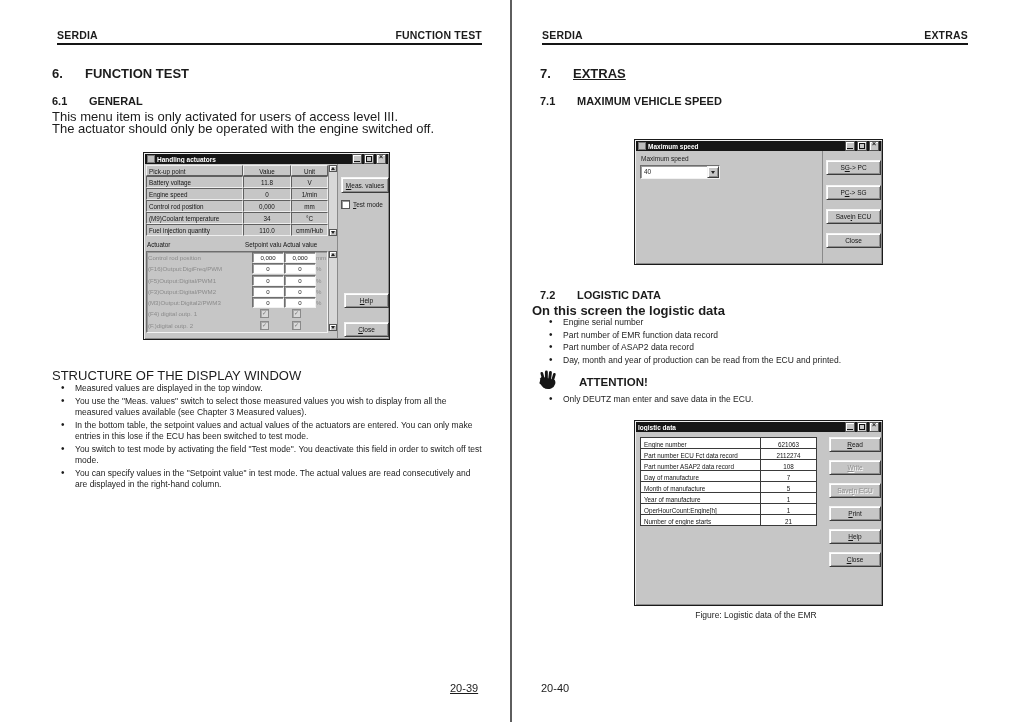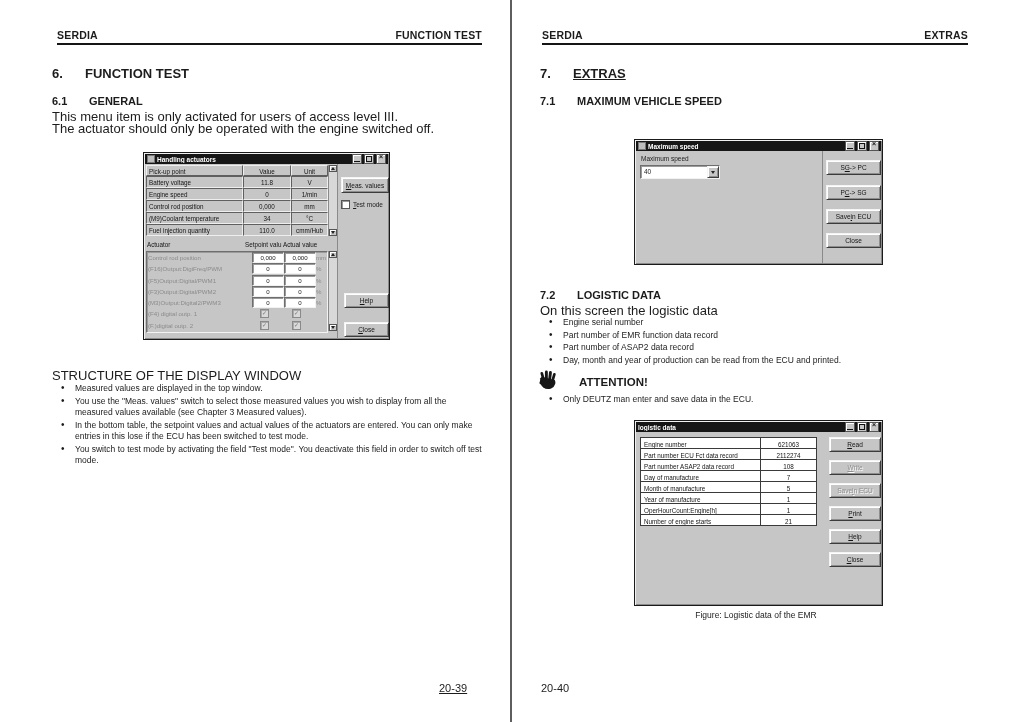--- a/index.html
+++ b/index.html
@@ -226,23 +226,24 @@
   </div>
 
 
   <div class="abs body-text bold" style="left:52px;top:370px;">STRUCTURE OF THE DISPLAY WINDOW</div>
 
   <div class="abs bullets" style="left:52px;top:383px;width:432px;">
     <div class="bullet">Measured values are displayed in the top window.</div>
     <div class="bullet">You use the "Meas. values" switch to select those measured values you wish to display from all the measured values available (see Chapter 3 Measured values).</div>
     <div class="bullet">In the bottom table, the setpoint values and actual values of the actuators are entered. You can only make entries in this lose if the ECU has been switched to test mode.</div>
     <div class="bullet">You switch to test mode by activating the field "Test mode". You deactivate this field in order to switch off test mode.</div>
-  </div>
-
-  <div class="abs pagenum" style="left:439px;top:682px;text-decoration:underline;">20-39</div>
+    <div class="bullet">You can specify values in the "Setpoint value" in test mode. The actual values are read consecutively and are displayed in the right-hand column.</div>
+  </div>
+
+  <div class="abs pagenum" style="left:450px;top:682px;text-decoration:underline;">20-39</div>
 </div>
 
 <div class="abs" style="left:512px;top:0;width:512px;height:722px;">
 
   <div class="abs doc-header" style="left:30px;width:426px;">
     <span>SERDIA</span>
     <span>EXTRAS</span>
   </div>
 
   <div class="abs h1" style="left:28px;top:66px;text-decoration:underline;">
@@ -283,21 +284,21 @@
     <div class="abs btn95" style="left:191px;top:20px;width:53px;height:13px;">S<u>G</u> -&gt; PC</div>
     <div class="abs btn95" style="left:191px;top:45px;width:53px;height:13px;">P<u>C</u> -&gt; SG</div>
     <div class="abs btn95" style="left:191px;top:69px;width:53px;height:13px;">Save <u>i</u>n ECU</div>
     <div class="abs btn95" style="left:191px;top:93px;width:53px;height:13px;">Close</div>
   </div>
 
   <div class="abs h2" style="left:28px;top:289px;">
     <span class="num">7.2</span><span>LOGISTIC DATA</span>
   </div>
 
-  <div class="abs body-text" style="left:28px;top:305px;width:432px;">On this screen the logistic data</div>
+  <div class="abs body-text" style="left:20px;top:305px;width:432px;font-weight:bold;">On this screen the logistic data</div>
 
   <div class="abs bullets" style="left:28px;top:317px;width:432px;">
     <div class="bullet">Engine serial number</div>
     <div class="bullet">Part number of EMR function data record</div>
     <div class="bullet">Part number of ASAP2 data record</div>
     <div class="bullet">Day, month and year of production can be read from the ECU and printed.</div>
   </div>
 
   <div class="abs" style="left:27px;top:370px;width:18px;height:20px;">
     <svg width="18" height="20" viewBox="0 0 20 22">

